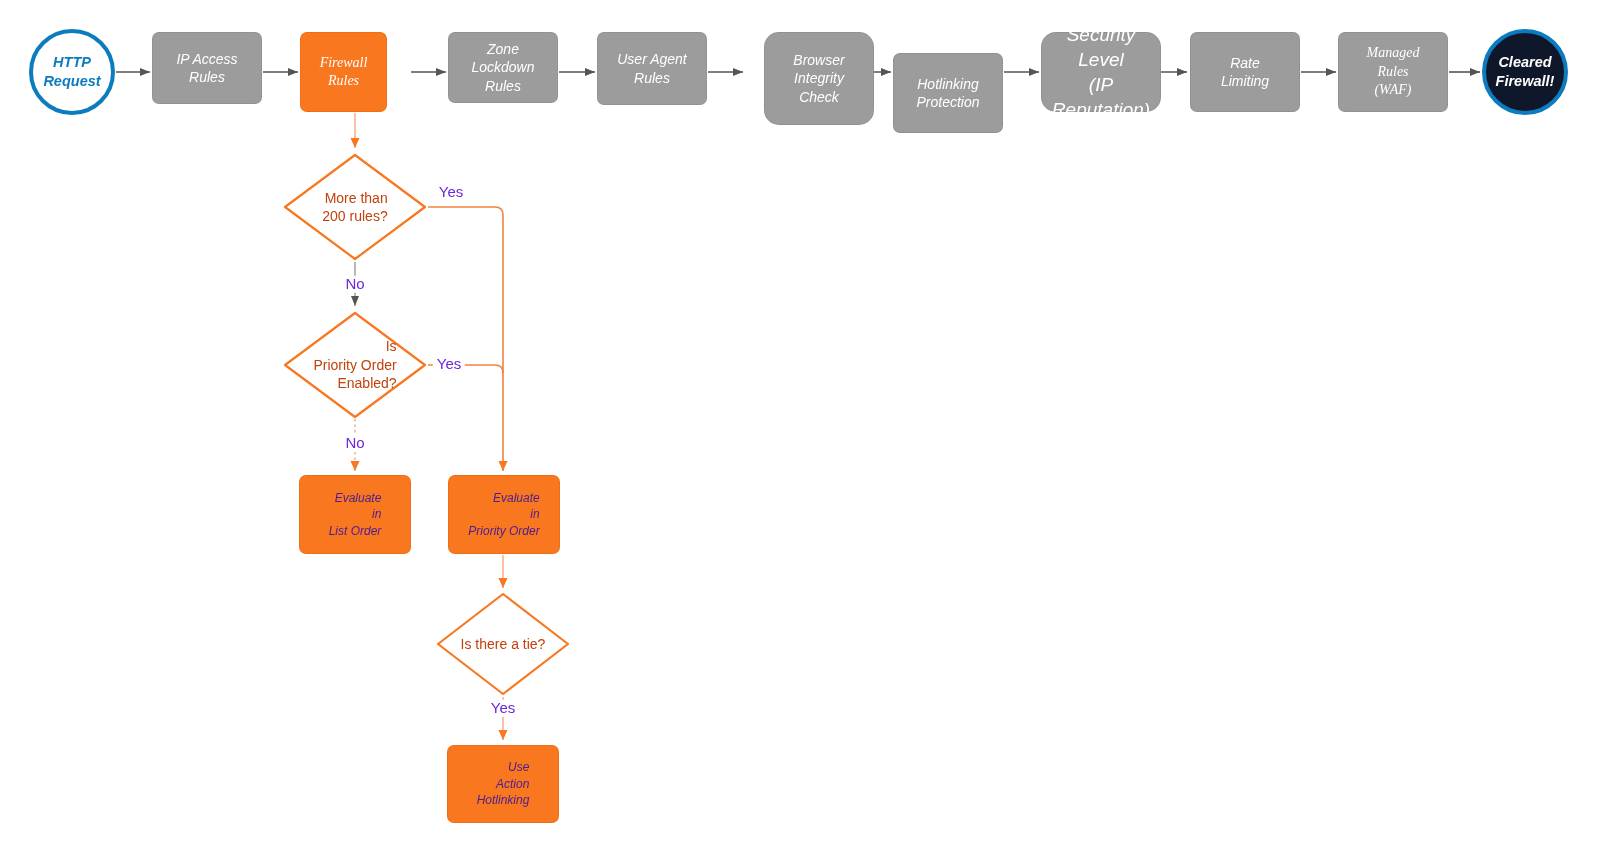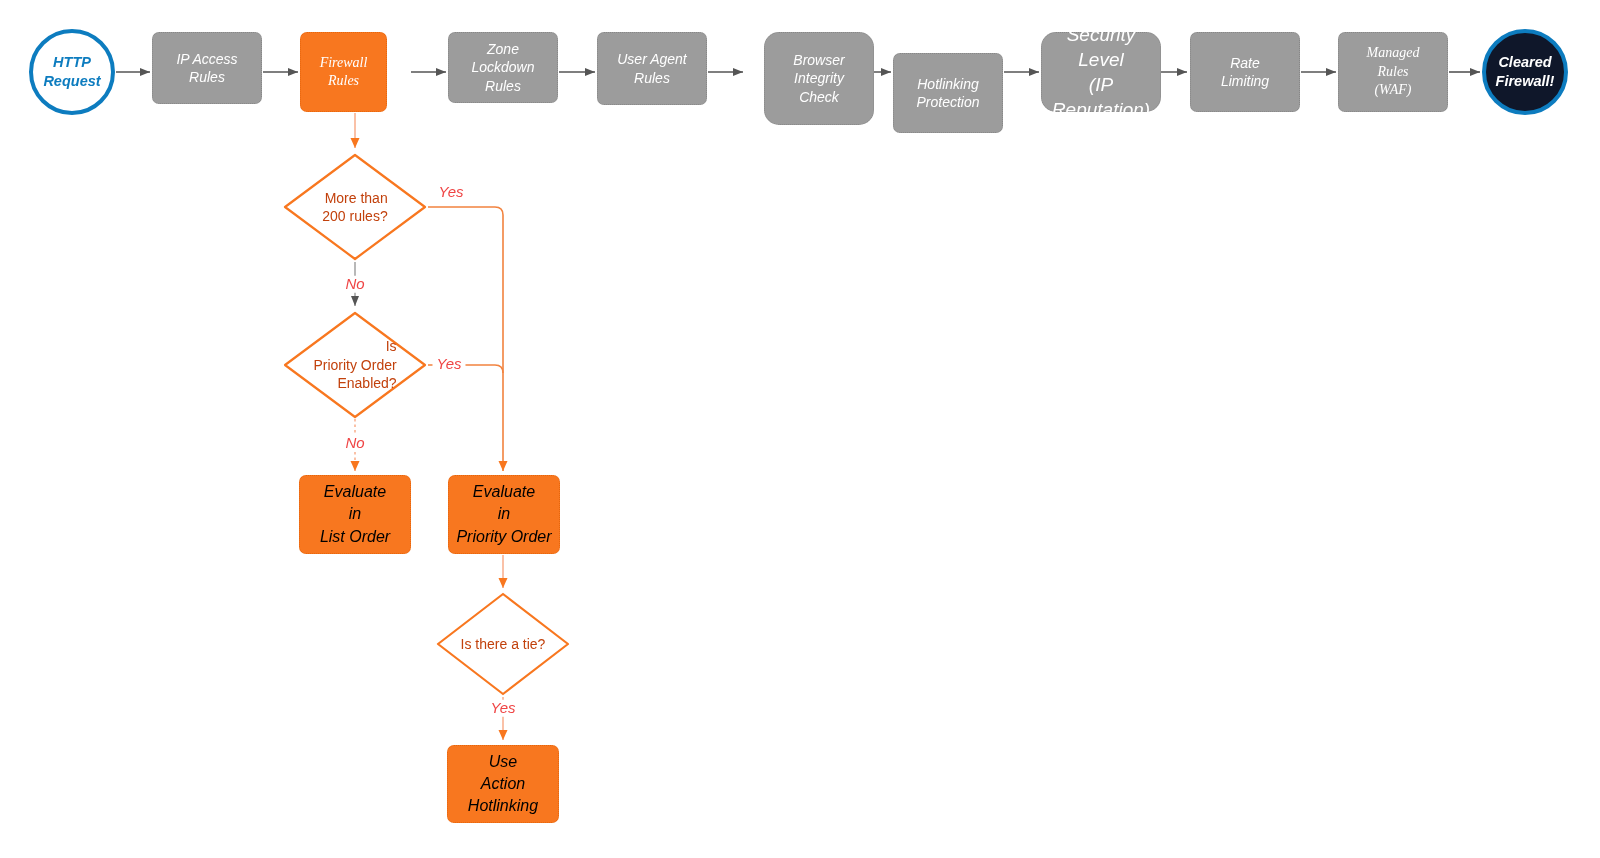--- a/index.html
+++ b/index.html
@@ -13,29 +13,29 @@
           text-align:center; white-space:pre-line; box-sizing:border-box; }
 
   .terminal { border-radius:50%; font-weight:bold; font-style:italic; font-size:14.5px; line-height:1.3; }
   .terminal.start { background:#ffffff; border:4px solid #0d7cbf; color:#0d7cbf; }
   .terminal.end   { background:#0f172a; border:4px solid #0d7cbf; color:#ffffff; }
 
   .stage { background:#9c9c9c; border:1px dotted #878787; border-radius:7px;
            color:#ffffff; font-style:italic; font-size:14px; line-height:1.32; }
   .stage.highlight, .action { background:#f8771f; border:1px dotted #e5660d; }
 
-  .action { border-radius:7px; color:#000000; font-style:italic; font-size:16px; line-height:1.38; }
+  .action { border-radius:7px; color:#4c1d95; font-style:italic; font-size:12px; line-height:1.38;text-align:right; }
 
   .diamond { background:transparent; }
   .diamond svg { position:absolute; left:0; top:0; }
   .diamond-label { position:relative; z-index:2; color:#c2410c; font-size:14px; line-height:1.32;
                    white-space:pre-line; text-align:right; }
 
   .edge-label { position:absolute; z-index:3; transform:translate(-50%,-50%);
-                font-style:italic; color:#ef4444; font-size:15px; background:#ffffff;
+                color:#6d28d9; font-size:15px; background:#ffffff;
                 padding:0 4px; line-height:1.1; }
 </style>
 </head>
 <body>
 
 <div class="canvas">
 
   <svg class="edges" width="1600" height="858" viewBox="0 0 1600 858">
     <defs>
       <marker id="ag" markerUnits="userSpaceOnUse" markerWidth="12" markerHeight="10" refX="10" refY="4" orient="auto">

